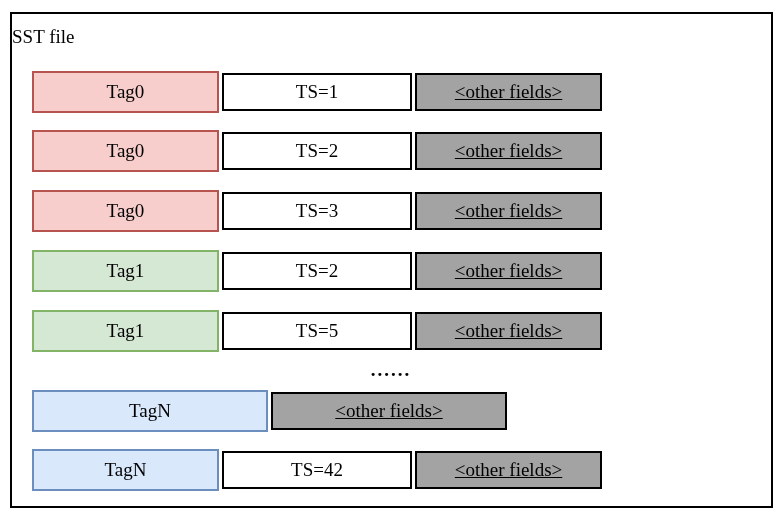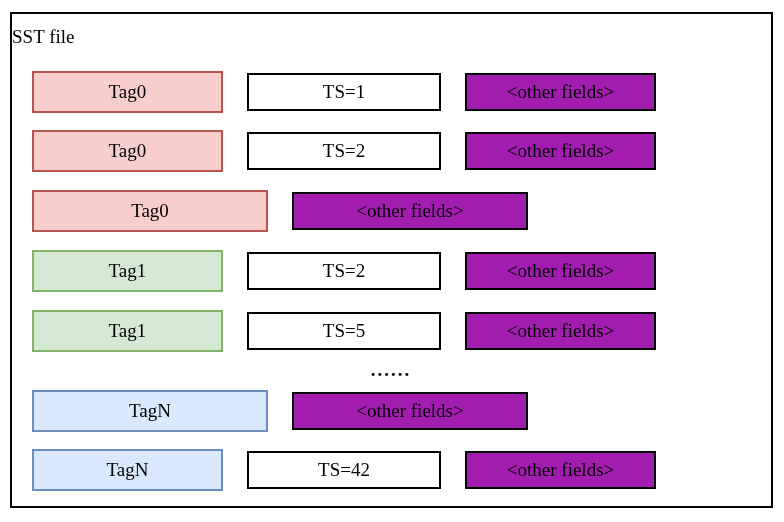--- a/index.html
+++ b/index.html
@@ -31,25 +31,24 @@
     position: absolute;
     left: 0px;
     top: 11px;
     font-size: 19px;
     line-height: 24px;
     white-space: nowrap;
   }
   .record-row {
     position: absolute;
     left: 20px;
-    width: 624px;
+    width: 570px;
     height: 42px;
     display: flex;
     align-items: center;
-    gap: 21px;
   }
   .cell {
     box-sizing: border-box;
     display: flex;
     align-items: center;
     justify-content: center;
     font-size: 19px;
     white-space: nowrap;
   }
   .tag-cell {
@@ -64,21 +63,22 @@
     height: 38px;
     border: 2px solid #000000;
     background: #ffffff;
     margin-right: 3px;
     font-family: Liberation Serif, serif;
   }
   .other-cell {
     width: 236px;
     height: 38px;
     border: 2px solid #000000;
-    background: #a21caf;
+    background: #a3a3a3;
+    text-decoration: underline;
   }
   .row-0 { top: 57px; }
   .row-1 { top: 116px; }
   .row-2 { top: 176px; }
   .row-3 { top: 236px; }
   .row-4 { top: 296px; }
   .row-5 { top: 376px; }
   .row-6 { top: 435px; }
   .ellipsis-row {
     position: absolute;
@@ -108,20 +108,21 @@
     </div>
 
     <div class="record-row row-1">
       <div class="cell tag-cell" style="background: rgb(248, 206, 204); border-color: rgb(184, 84, 80);">Tag0</div>
       <div class="cell ts-cell">TS=2</div>
       <div class="cell other-cell">&lt;other fields&gt;</div>
     </div>
 
     <div class="record-row row-2">
       <div class="cell tag-cell" style="background: rgb(248, 206, 204); border-color: rgb(184, 84, 80);">Tag0</div>
+      <div class="cell ts-cell">TS=3</div>
       <div class="cell other-cell">&lt;other fields&gt;</div>
     </div>
 
     <div class="record-row row-3">
       <div class="cell tag-cell" style="background: rgb(213, 232, 212); border-color: rgb(130, 179, 102);">Tag1</div>
       <div class="cell ts-cell">TS=2</div>
       <div class="cell other-cell">&lt;other fields&gt;</div>
     </div>
 
     <div class="record-row row-4">

